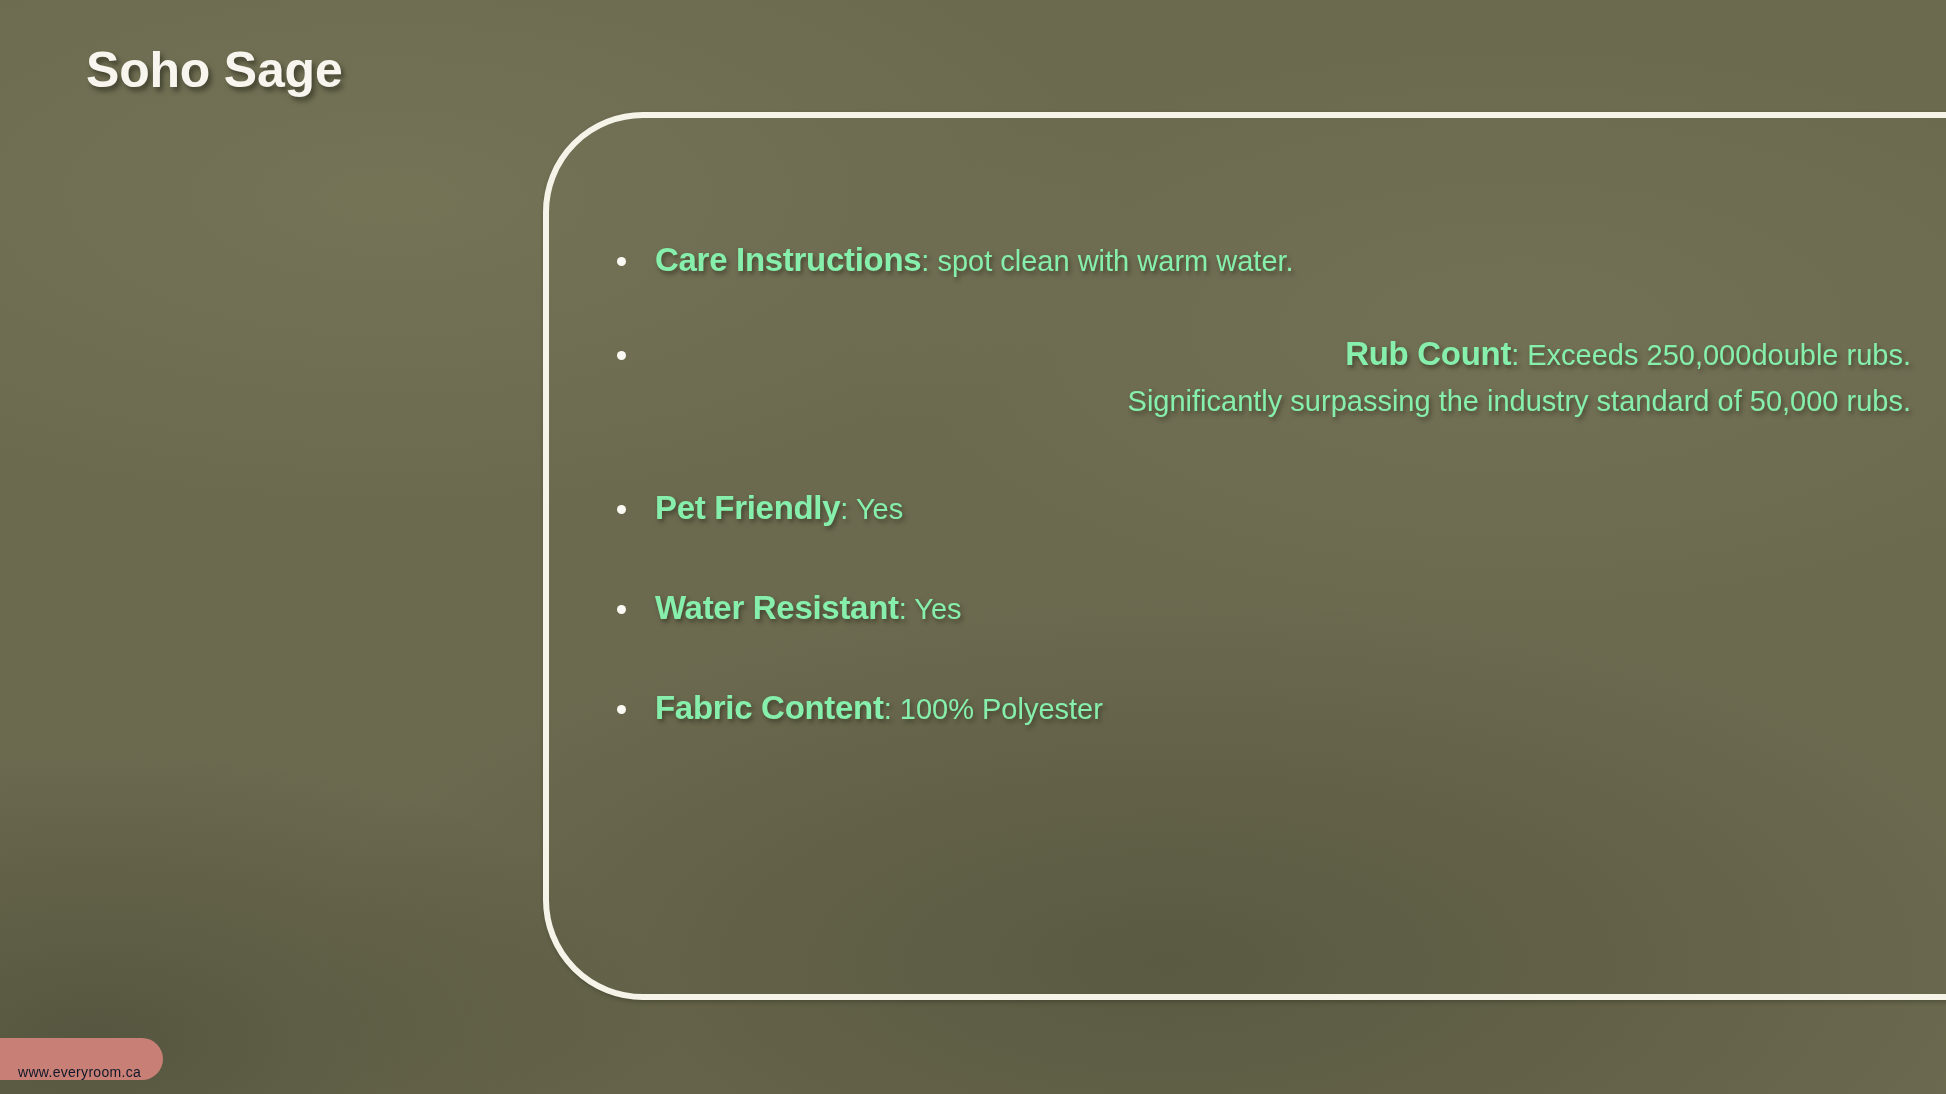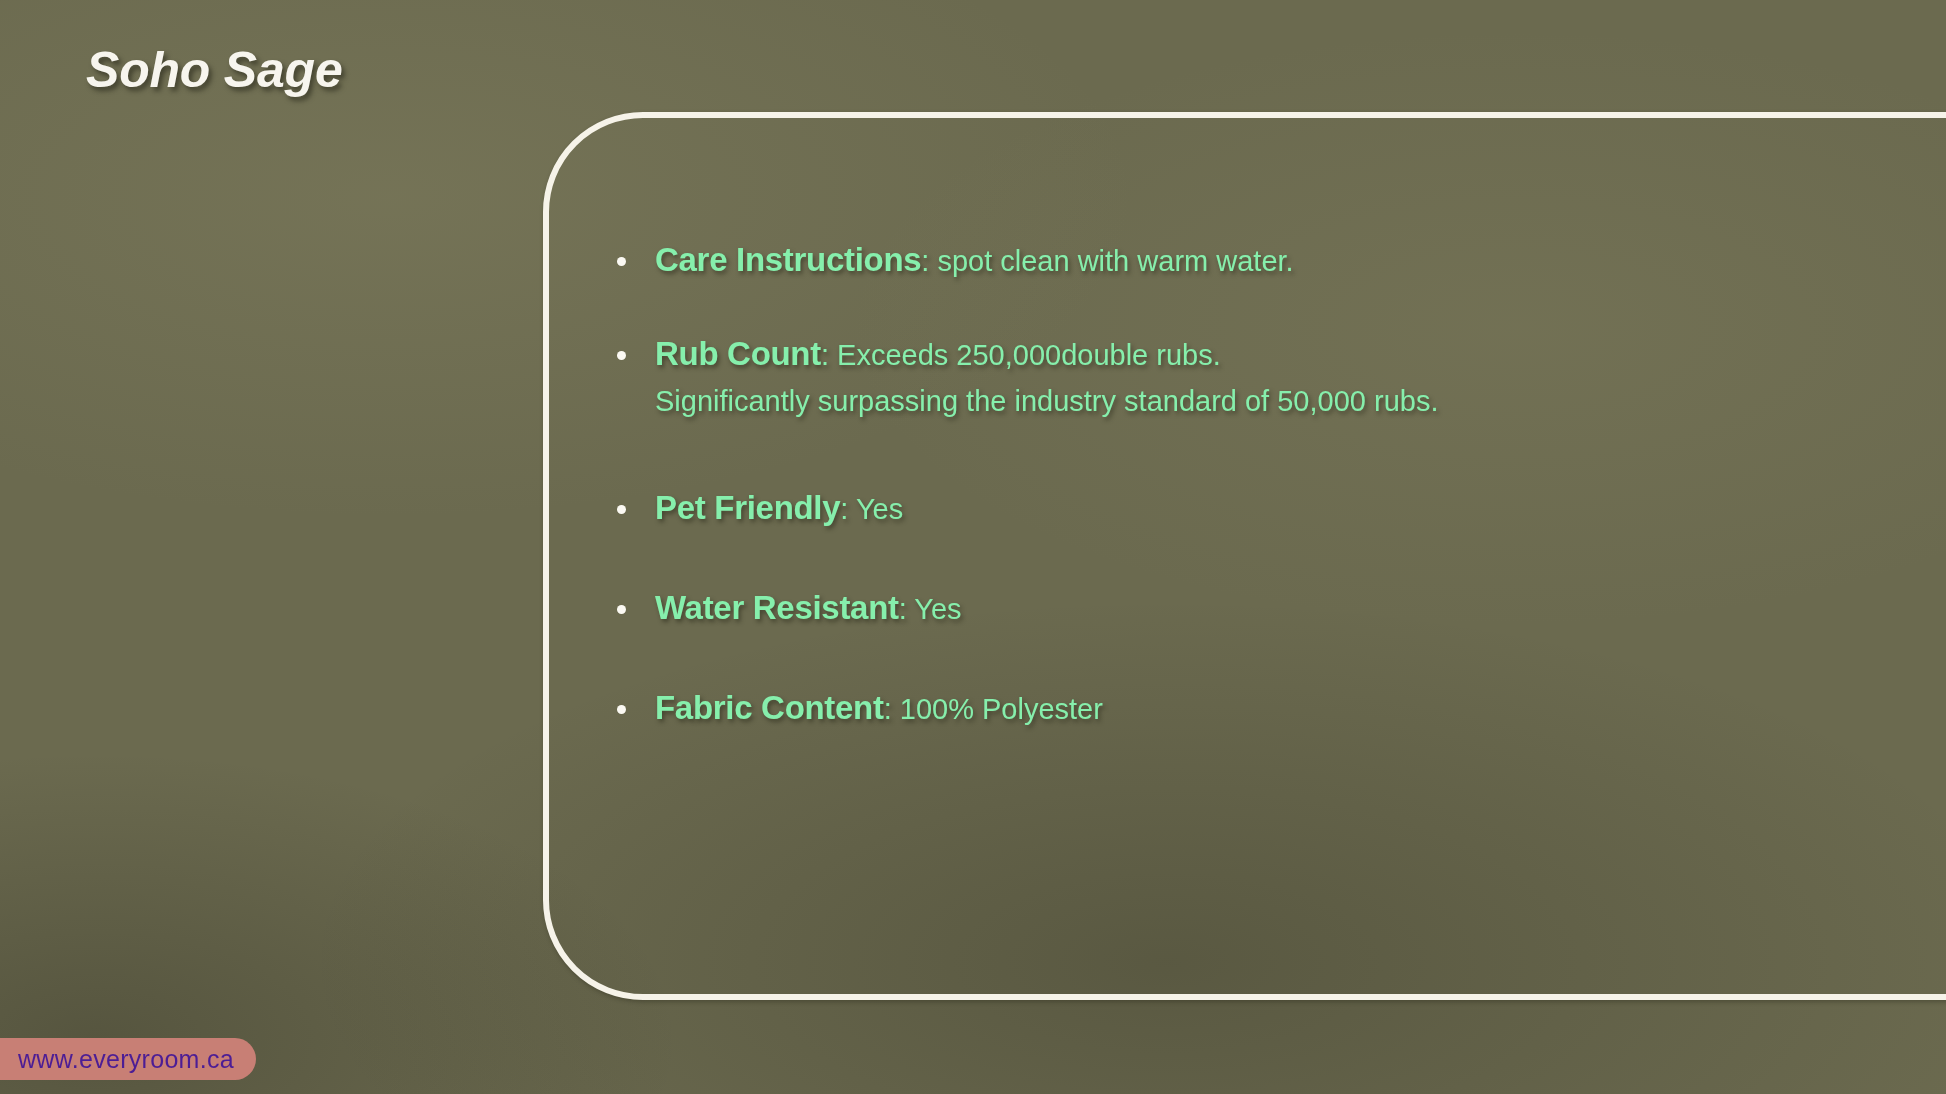--- a/index.html
+++ b/index.html
@@ -64,21 +64,20 @@
   .title {
     position: absolute;
     left: 86px;
     top: 41px;
     font-size: 50px;
     font-weight: 700;
     letter-spacing: -0.2px;
     color: #f7f5ee;
     text-shadow: 3px 4px 5px rgba(30,30,18,0.55);
     white-space: nowrap;
-    font-style: italic;
   }
 
   
   .frame {
     position: absolute;
     left: 543px;
     top: 112px;
     width: 1500px;     
     height: 888px;
     border: 6px solid #f6f3e9;
@@ -133,38 +132,38 @@
   .spec-subline {
     display: block;
     font-size: 29px;
     line-height: 1.33;
     font-weight: 400;
     margin-top: 6px;
   }
 
   
   .spec-item.item-care     { margin-bottom: 50px; }
-  .spec-item.item-rub      { margin-bottom: 66px; }
+  .spec-item.item-rub      { margin-bottom: 66px; text-align: right; }
   .spec-item.item-water    { margin-bottom: 56px; }
   .spec-item.item-pet      { margin-bottom: 56px; }
 
   
   .url-pill {
     position: absolute;
     left: 0;
     bottom: 14px;
     height: 42px;
     padding: 0 22px 0 18px;
     display: flex;
-    align-items: center;
+    align-items: flex-end;
     background: #c87f75;
     border-top-right-radius: 21px;
     border-bottom-right-radius: 21px;
-    color: #4c1d95;
-    font-size: 25px;
+    color: #0f172a;
+    font-size: 14px;
     letter-spacing: 0.3px;
   }
 </style>
 </head>
 <body>
 
 <div class="slide">
 
   <div class="texture-overlay"></div>
 

